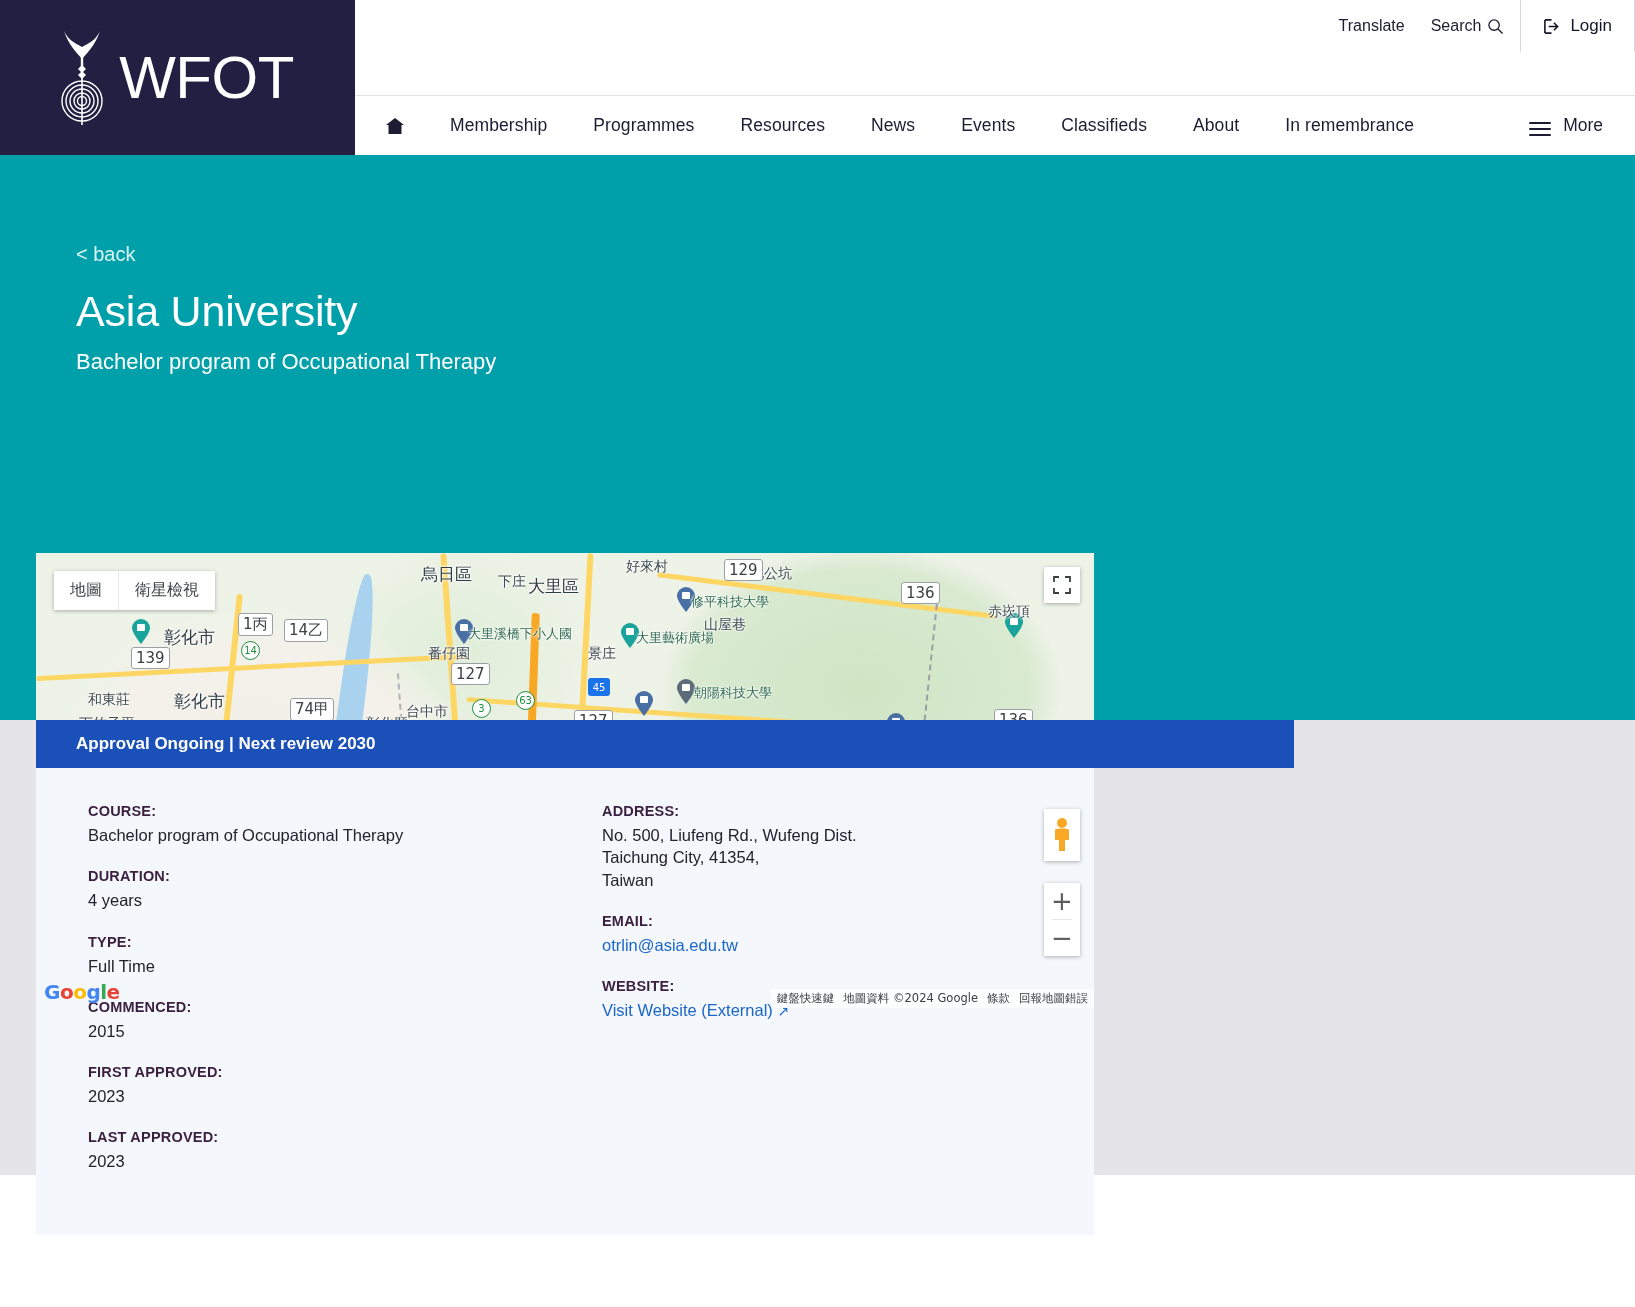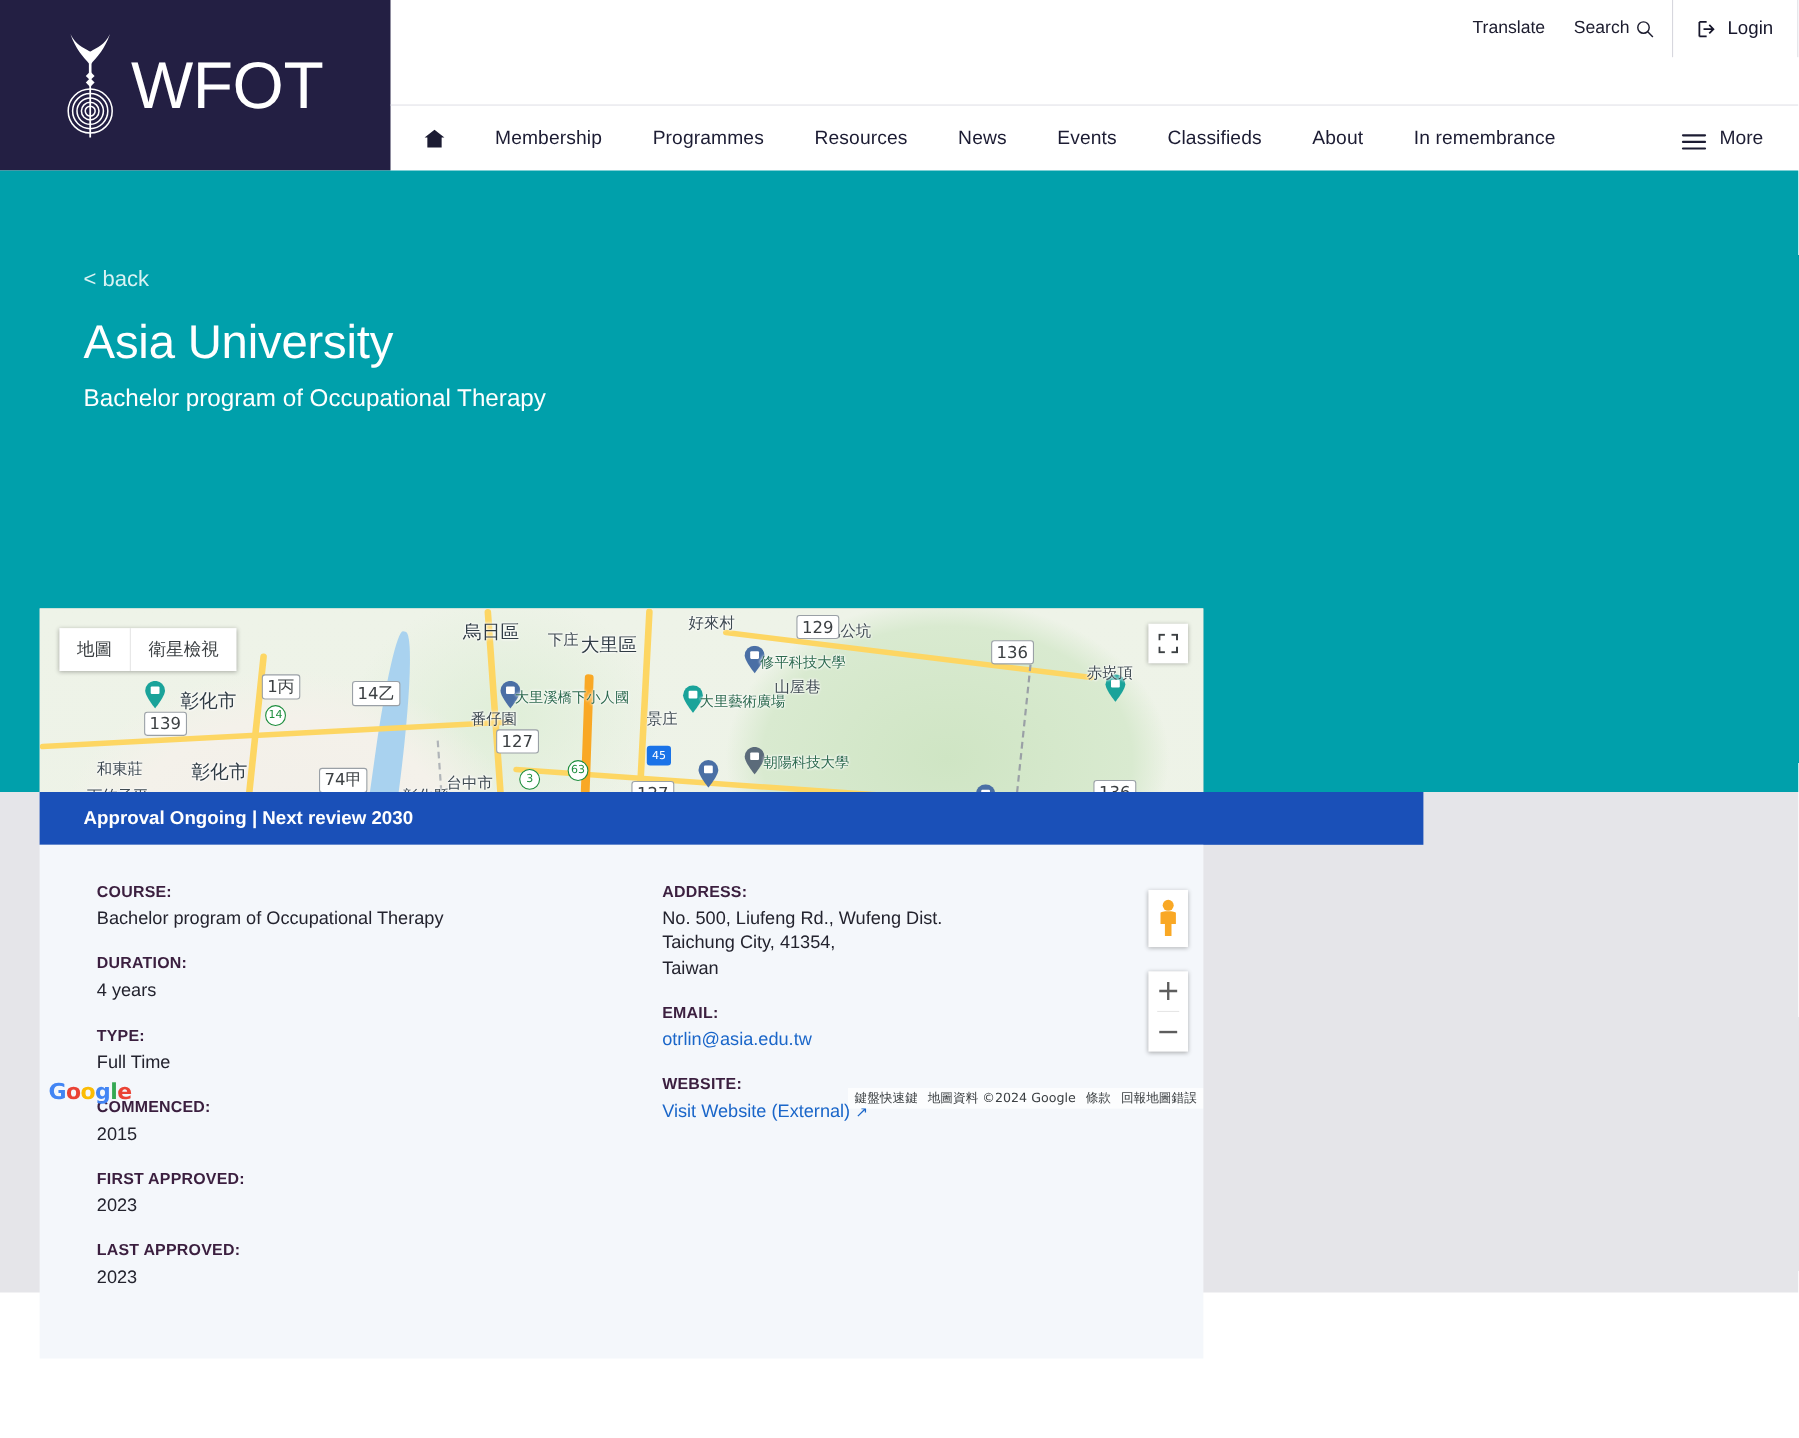--- a/index.html
+++ b/index.html
@@ -433,21 +433,21 @@
           <div class="map-label" style="left: 496px; top: 402px;">新莊</div>
           <div class="map-label big" style="left: 650px; top: 405px;">草屯鎮</div>
           <div class="map-label" style="left: 482px; top: 438px;">北投港</div>
           <div class="map-label" style="left: 528px; top: 445px;">崎頭</div>
           <div class="map-label" style="left: 645px; top: 435px;">坪仔柳</div>
         </div>
       <div id="map-shields">
           <div class="shield" style="left: 688px; top: 6px;">129</div>
           <div class="shield" style="left: 865px; top: 29px;">136</div>
           <div class="shield" style="left: 202px; top: 60px;">1丙</div>
-          <div class="shield" style="left: 248px; top: 66px; margin-left: 36px;">14乙</div>
+          <div class="shield" style="left: 248px; top: 66px;">14乙</div>
           <div class="shield" style="left: 95px; top: 94px;">139</div>
           <div class="shield" style="left: 415px; top: 110px;">127</div>
           <div class="shield" style="left: 538px; top: 157px;">127</div>
           <div class="shield" style="left: 254px; top: 145px;">74甲</div>
           <div class="shield" style="left: 958px; top: 156px;">136</div>
           <div class="shield" style="left: 345px; top: 200px;">14</div>
           <div class="shield" style="left: 105px; top: 214px;">137</div>
           <div class="shield" style="left: 198px; top: 256px;">74甲</div>
           <div class="shield" style="left: 265px; top: 270px;">139</div>
           <div class="shield" style="left: 968px; top: 282px;">136</div>

